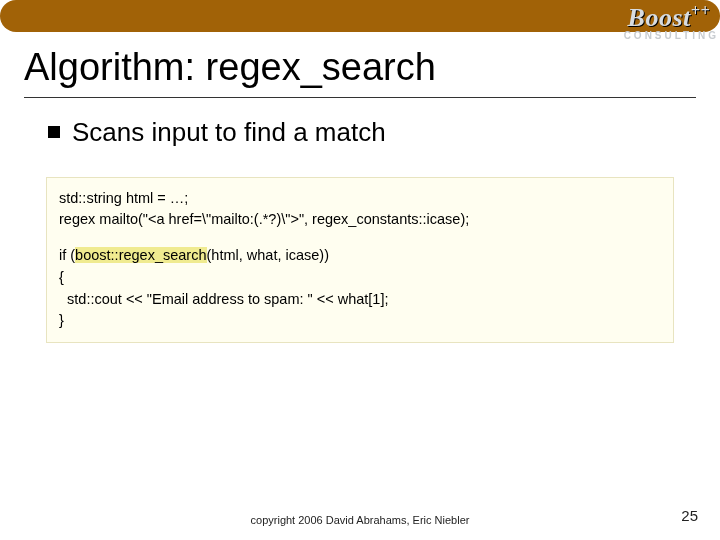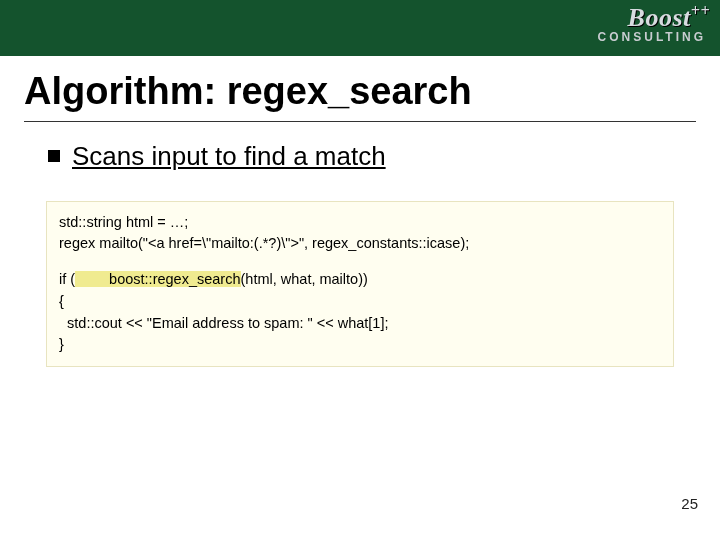--- a/index.html
+++ b/index.html
@@ -1,33 +1,33 @@
 <!DOCTYPE html>
 <html><head>
 <meta charset="utf-8">
 <style>
   * { margin: 0; padding: 0; box-sizing: border-box; }
   html, body { width: 720px; height: 540px; font-family: Arial, Helvetica, sans-serif; background: #fff; }
   .slide { width: 720px; height: 540px; position: relative; }
-  .banner { width: 100%; height: 56px; background: #14532d; position: relative; }
+  .banner { width: 100%; height: 32px; background: #a16207; position: relative; border-radius: 21px; }
   .logo { position: absolute; right: 10px; top: 2px; font-family: Georgia, 'Times New Roman', serif; font-style: italic; font-weight: bold; font-size: 26px; color: #d8dce0; text-shadow: 1px 1px 0 #000; letter-spacing: 0.5px; }
   .logo-plus { font-size: 16px; vertical-align: super; font-style: italic; }
-  .logo-sub { position: absolute; right: 14px; top: 30px; font-size: 12px; letter-spacing: 3px; color: #c8ccd0; font-weight: bold; font-family: Arial, sans-serif; font-style: normal; }
-  .title { font-size: 38px; font-weight: bold; padding: 14px 24px 8px 24px; color: #000; }
+  .logo-sub { position: absolute; right: 1px; top: 30px; font-size: 10px; letter-spacing: 3px; color: #c8ccd0; font-weight: bold; font-family: Arial, sans-serif; font-style: normal; }
+  .title { font-size: 38px; font-weight: normal; padding: 14px 24px 8px 24px; color: #000; }
   .rule { border: none; border-top: 1px solid #333; margin: 0 24px 18px 24px; }
   .bullets { padding: 0 28px 0 48px; }
-  .bullet { font-size: 26px; margin-bottom: 8px; position: relative; padding-left: 24px; line-height: 1.25; text-decoration: underline; }
+  .bullet { font-size: 26px; margin-bottom: 8px; position: relative; padding-left: 24px; line-height: 1.25; }
   .bullet::before { content: ""; position: absolute; left: 0; top: 10px; width: 12px; height: 12px; background: #000; }
   .codebox { margin: 28px 46px 32px 46px; background: #fffef0; border: 1px solid #e8e4c0; padding: 10px 12px; font-family: Verdana, Geneva, sans-serif; font-size: 14.5px; line-height: 1.5; color: #000; }
   .codebox .block { margin-bottom: 14px; }
   .codebox .block:last-child { margin-bottom: 0; }
   .hl1 { background: #f7f7a8; }
-  .hl2 { background: #f0eb90; padding-left: 34px; }
+  .hl2 { background: #f0eb90; }
   .footer-copy { position: absolute; bottom: 14px; width: 100%; text-align: center; font-size: 11px; color: #222; }
-  .pagenum { position: absolute; bottom: 28px; right: 22px; font-size: 15px; color: #222; }
+  .pagenum { position: absolute; bottom: 16px; right: 22px; font-size: 15px; color: #222; }
 </style>
 </head>
 <body>
 <div class="slide">
 
   <div class="banner">
     <div class="logo">
       <span>Boost</span><span class="logo-plus">++</span>
     </div>
     <div class="logo-sub">CONSULTING</div>
@@ -39,22 +39,23 @@
   <div class="bullets">
     <div class="bullet">Scans input to find a match</div>
   </div>
 
   <div class="codebox">
     <div class="block">
       <div>std::string html = …;</div>
       <div>regex mailto("&lt;a href=\"mailto:(.*?)\"&gt;", regex_constants::icase);</div>
     </div>
     <div class="block">
-      <div><span>if (</span><span class="hl1"><span class="hl2">boost::regex_search</span></span><span>(html, what, mailto))</span></div>
+      <div><span>if (</span><span class="hl1"><span class="hl2">boost::regex_search</span></span><span>(html, what, icase))</span></div>
       <div>{</div>
       <div style="white-space: pre;">  std::cout &lt;&lt; "Email address to spam: " &lt;&lt; what[1];</div>
       <div>}</div>
     </div>
   </div>
 
+  <div class="footer-copy">copyright 2006 David Abrahams, Eric Niebler</div>
   <div class="pagenum">25</div>
 
 </div>
 
 </body></html>

